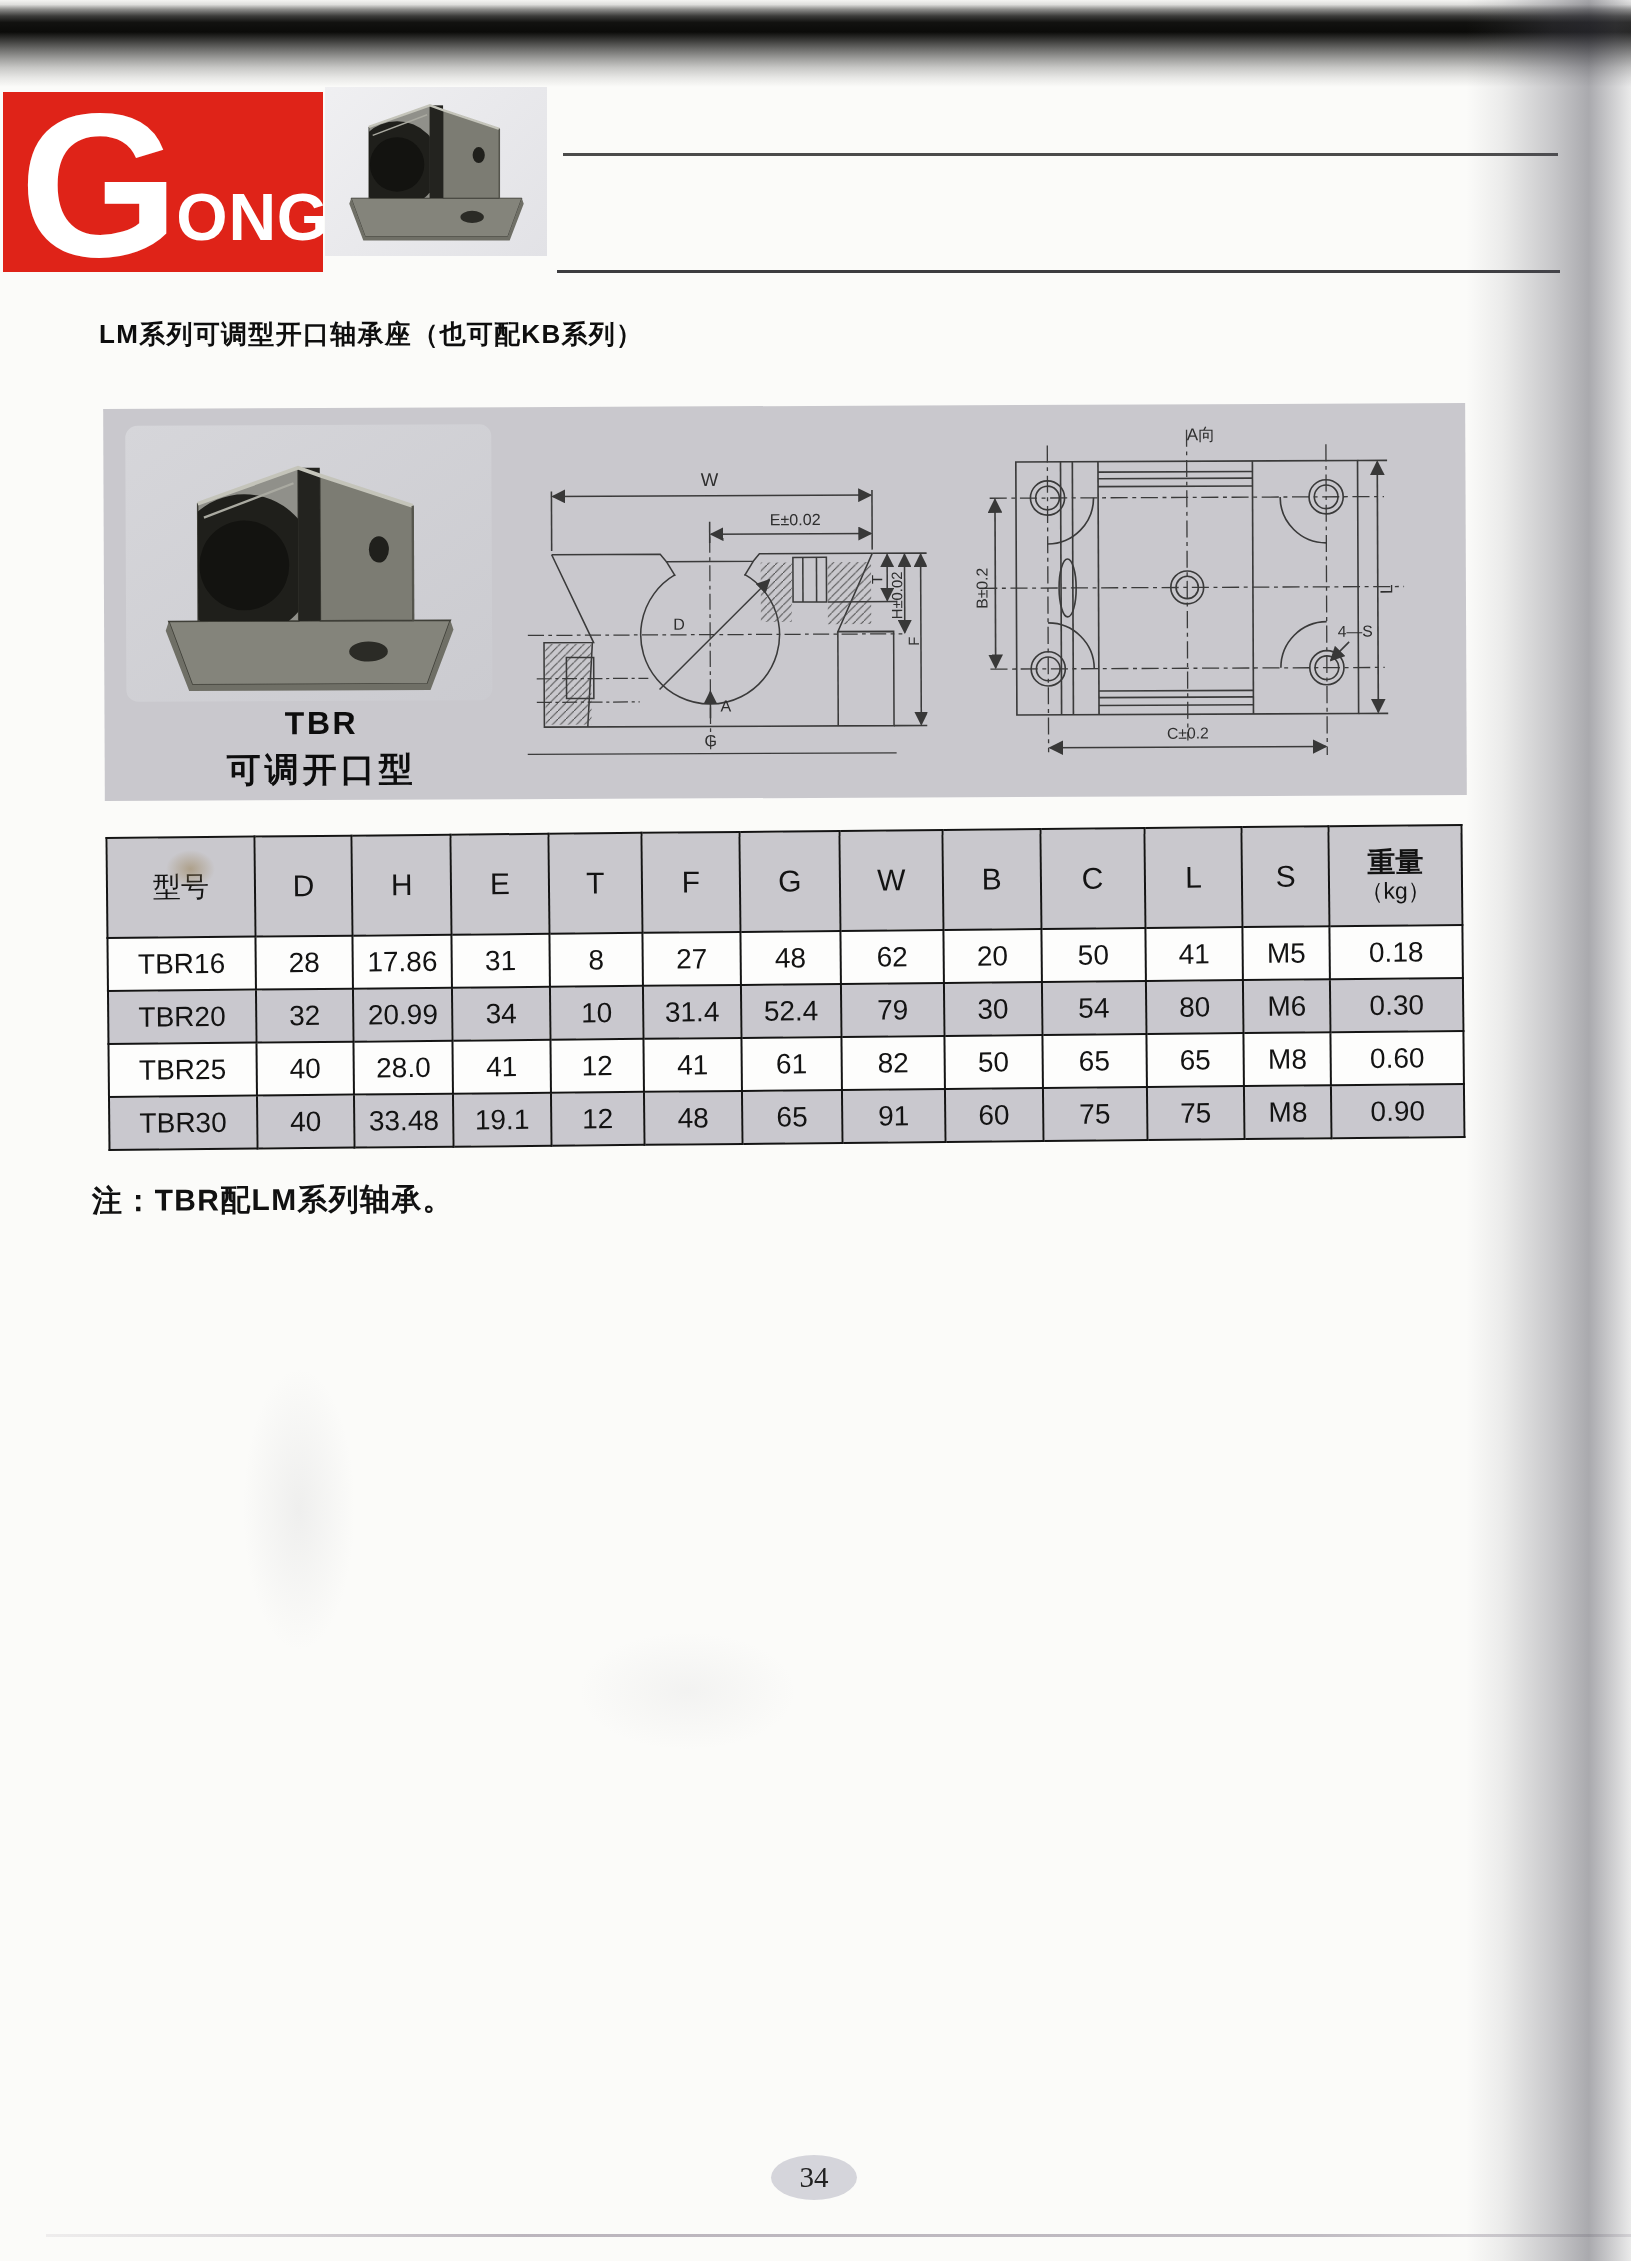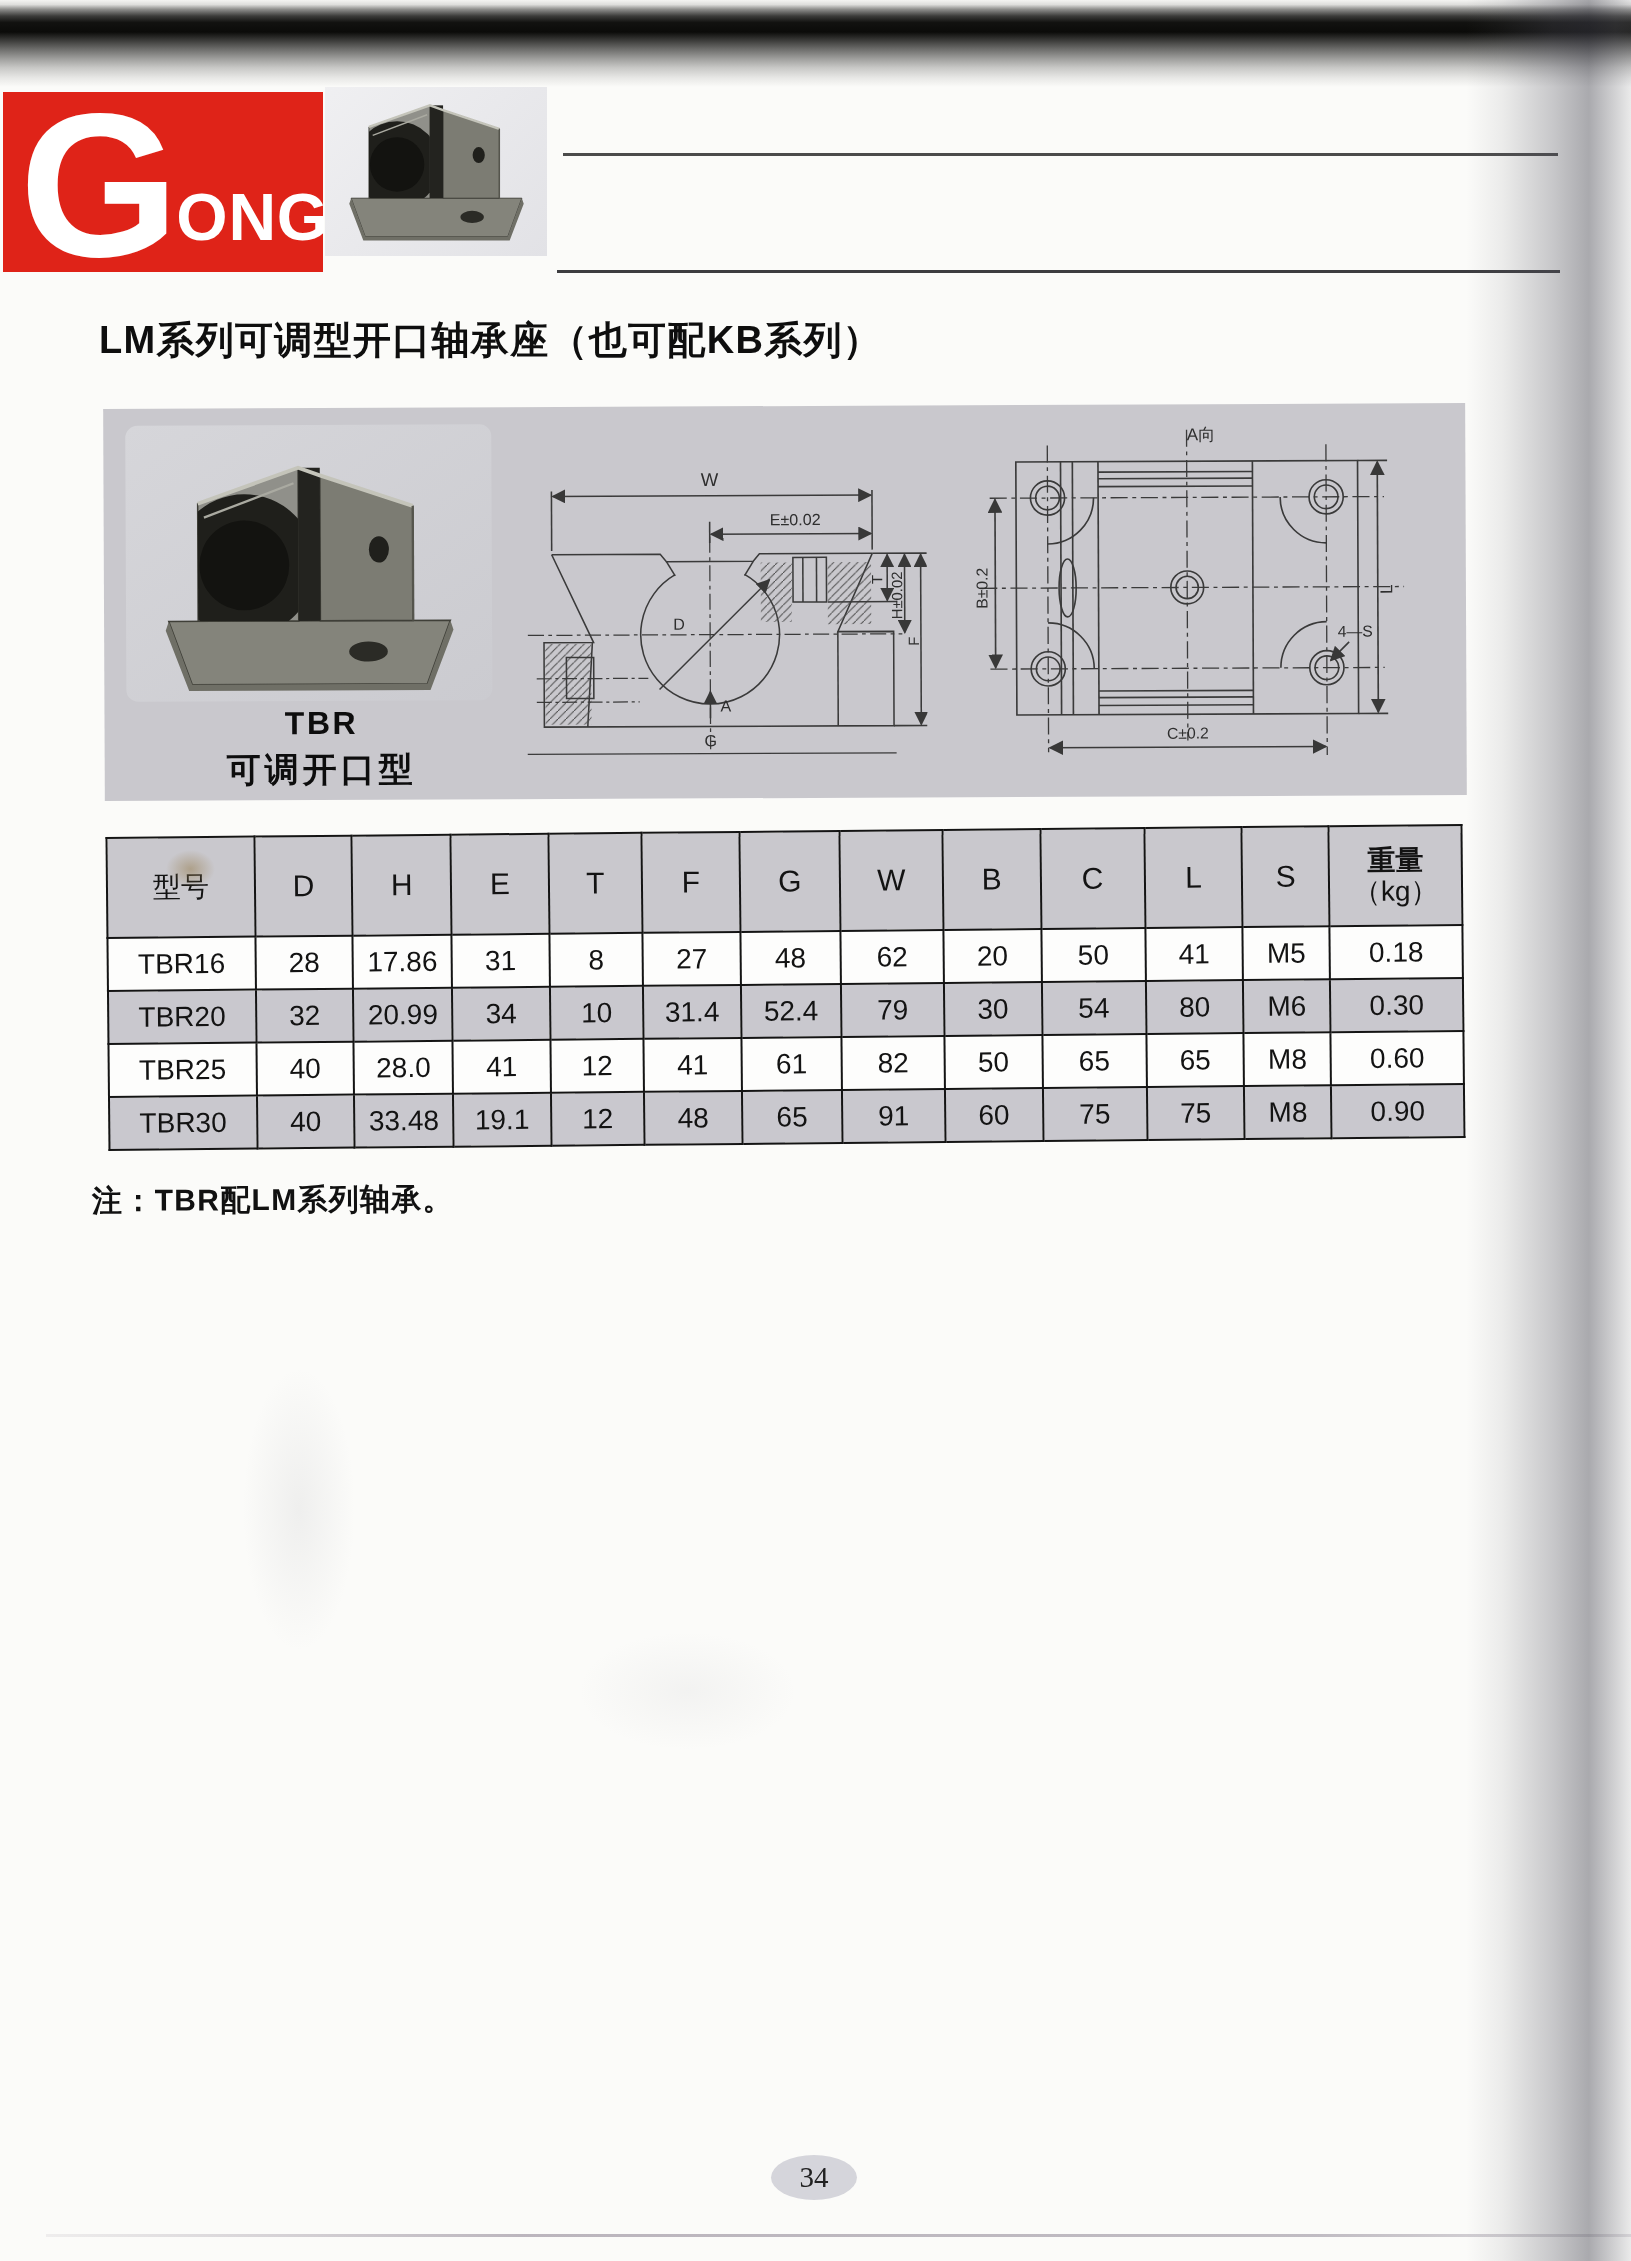--- a/index.html
+++ b/index.html
@@ -42,22 +42,22 @@
   .logo .g{font-size:205px;line-height:166px;font-weight:bold;color:#fff;letter-spacing:-4px;align-self:flex-end;margin-bottom:4px;}
   .logo .rest{font-size:66px;font-weight:bold;color:#fff;letter-spacing:0.7px;margin-left:1.3px;align-self:flex-end;margin-bottom:17px;}
   .photo-small{
     position:absolute;left:325px;top:70px;width:222px;height:186px;
     background:linear-gradient(135deg,#f0f0f2,#e2e2e6);
     display:flex;align-items:center;justify-content:center;
   }
   .rule1{position:absolute;left:563px;top:153px;width:995px;height:2.6px;background:#4b4b4b;}
   .rule2{position:absolute;left:557px;top:270px;width:1003px;height:2.6px;background:#3d3d40;}
   .title{
-    position:absolute;left:99px;top:290px;width:1250px;
-    font-size:38px;font-weight:bold;letter-spacing:1.3px;color:#0e0e0e;
+    position:absolute;left:99px;top:300px;width:1250px;
+    font-size:26px;font-weight:bold;letter-spacing:1.3px;color:#0e0e0e;
   }
   
   .panel{
     position:absolute;left:104px;top:409px;width:1362px;height:392px;
     background:#c9c8cd;transform:rotate(-0.25deg);transform-origin:0 50%;
   }
   .photo-large{
     position:absolute;left:22.4px;top:17px;width:366px;height:276px;
     background:linear-gradient(145deg,#d6d6da,#cbcbd0);border-radius:12px;
     display:flex;align-items:center;justify-content:center;
@@ -74,21 +74,21 @@
   table.dims th,table.dims td{
     border:2px solid #141414;text-align:center;vertical-align:middle;
     color:#131313;overflow:hidden;white-space:nowrap;
   }
   table.dims th{height:96px;font-size:30px;font-weight:normal;background:#c9c8cd;}
   table.dims th.model-h{font-size:28px;}
   table.dims td{height:49px;font-size:28px;}
   tr.row-a td{background:#fdfdfc;}
   tr.row-b td{background:#c9c8ce;}
   .wt1{display:block;font-size:28px;font-weight:bold;line-height:1.15;}
-  .wt2{display:block;font-size:28px;line-height:1.1;}
+  .wt2{display:block;font-size:23px;line-height:1.1;}
   
   .note{position:absolute;left:92px;top:1150px;font-size:30px;font-weight:bold;letter-spacing:1.3px;color:#111;transform:rotate(-0.3deg);}
   .page-num{
     position:absolute;left:771px;top:2155px;width:86px;height:45px;border-radius:50%;
     background:#d5d5db;display:flex;align-items:center;justify-content:center;
     font-family:"Liberation Serif","DejaVu Serif",serif;font-size:29px;color:#222;
   }
 </style>
 </head>
 <body>

